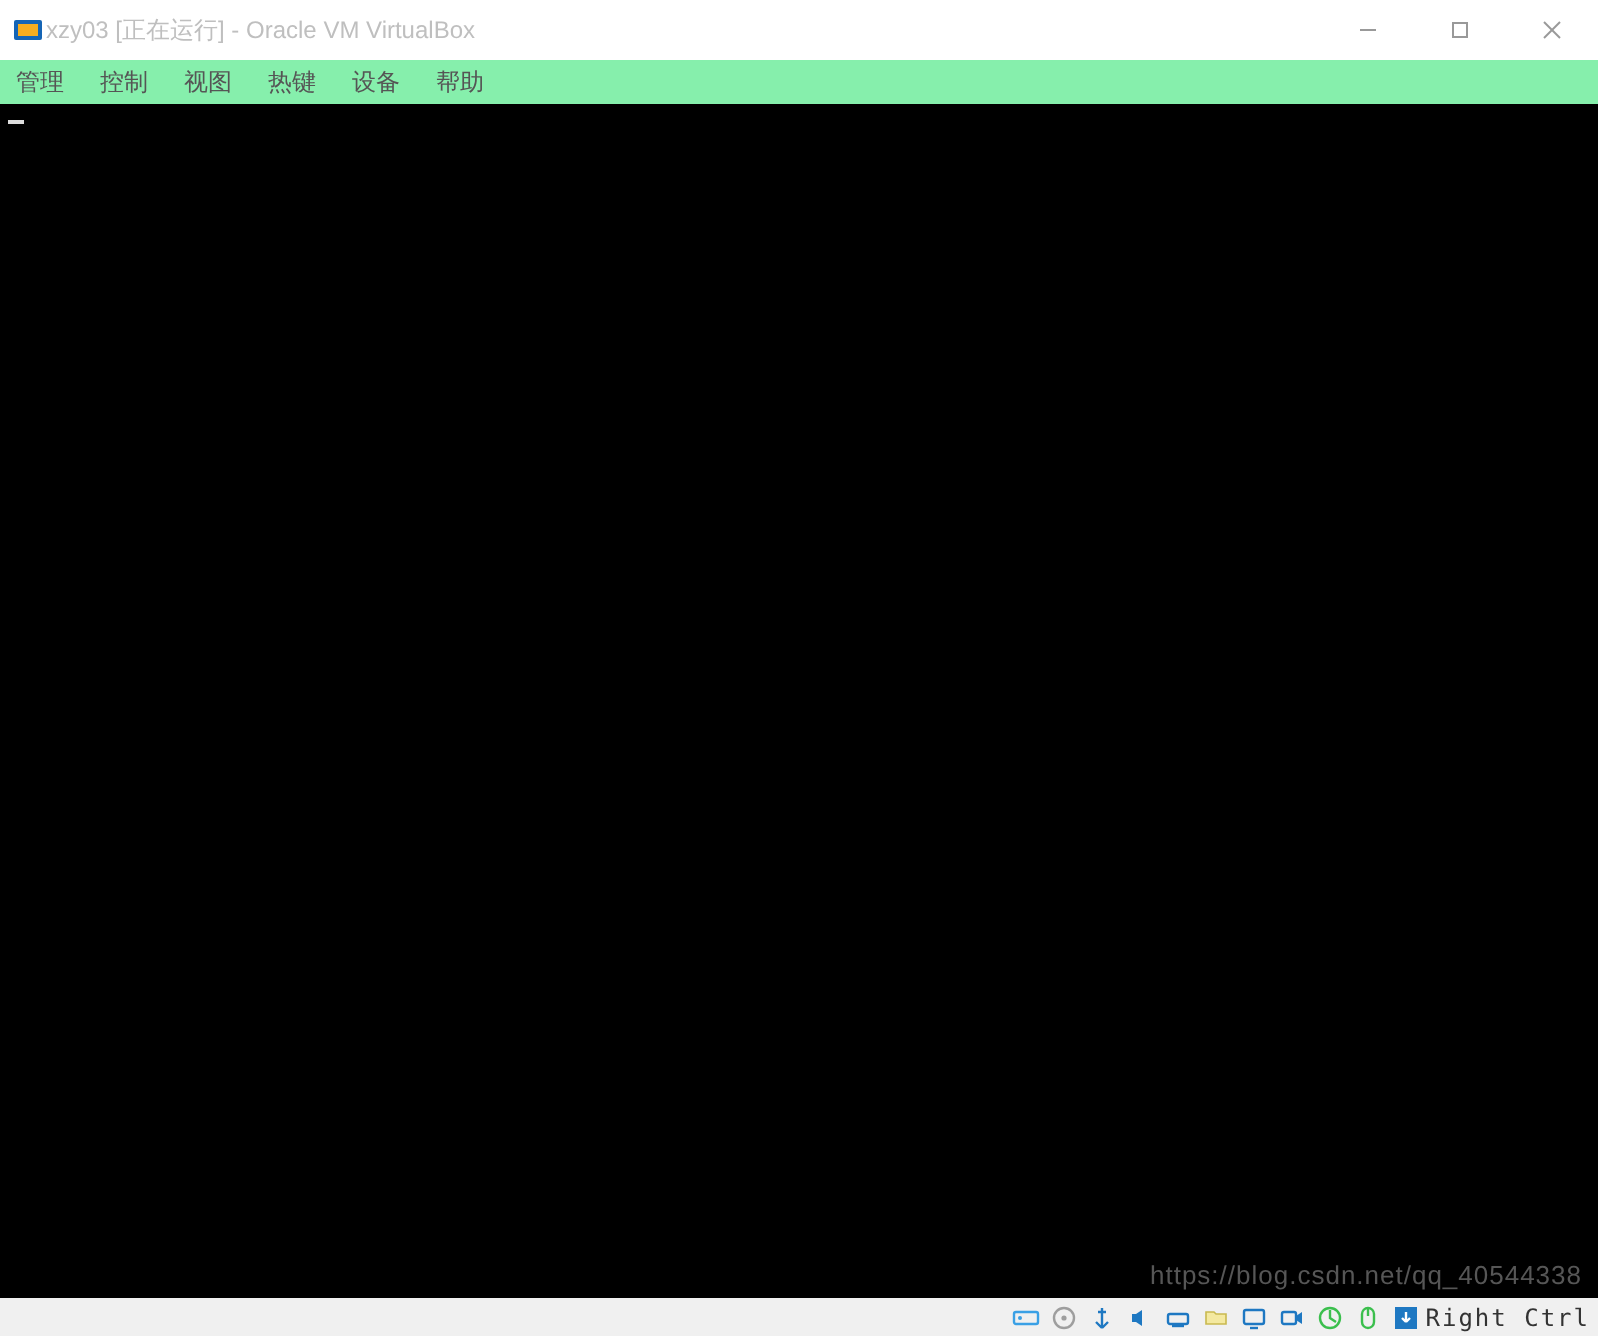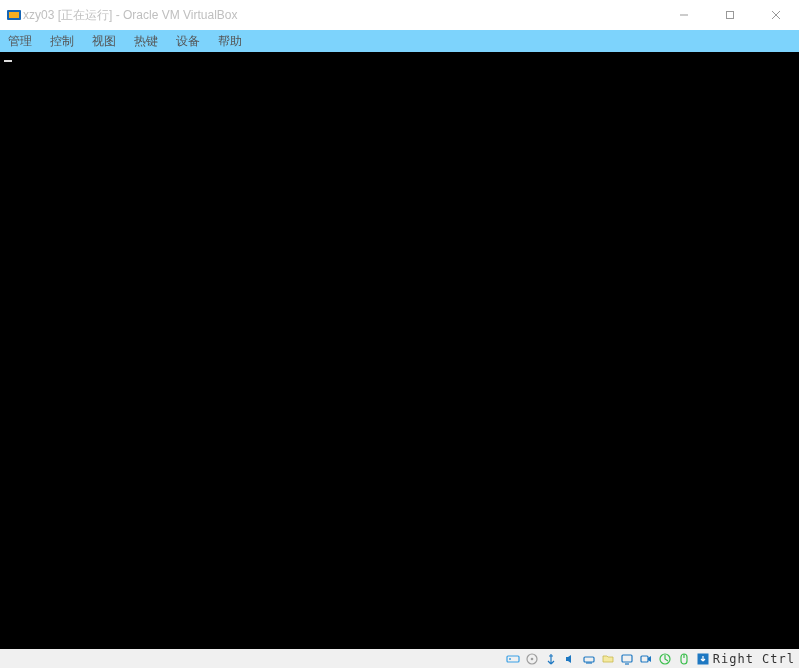--- a/index.html
+++ b/index.html
@@ -56,21 +56,21 @@
   .win-controls svg {
     stroke: #999;
     stroke-width: 1;
     fill: none;
   }
 
   
   .menubar {
     height: 22px;
     width: 100%;
-    background: #7dd3fc;
+    background: #86efac;
     display: flex;
     align-items: center;
     padding-left: 8px;
     box-sizing: border-box;
   }
   .menubar .item {
     margin-right: 18px;
     color: #555;
     font-size: 12px;
     cursor: default;
@@ -189,20 +189,21 @@
   <span class="item">管理</span>
   <span class="item">控制</span>
   <span class="item">视图</span>
   <span class="item">热键</span>
   <span class="item">设备</span>
   <span class="item">帮助</span>
 </div>
 
 <div class="vm-content">
   <span class="cursor"></span>
+  <span class="watermark">https://blog.csdn.net/qq_40544338</span>
 </div>
 
 <div class="statusbar">
   <div class="status-icons">
 
     <span class="sicon">
       <svg width="14" height="14" viewBox="0 0 14 14">
           <rect x="1" y="4" width="12" height="6" rx="1" fill="none" stroke="#3aa0e5" stroke-width="1.2"></rect>
           <circle cx="4" cy="7" r="1" fill="#3aa0e5"></circle>
         </svg>

